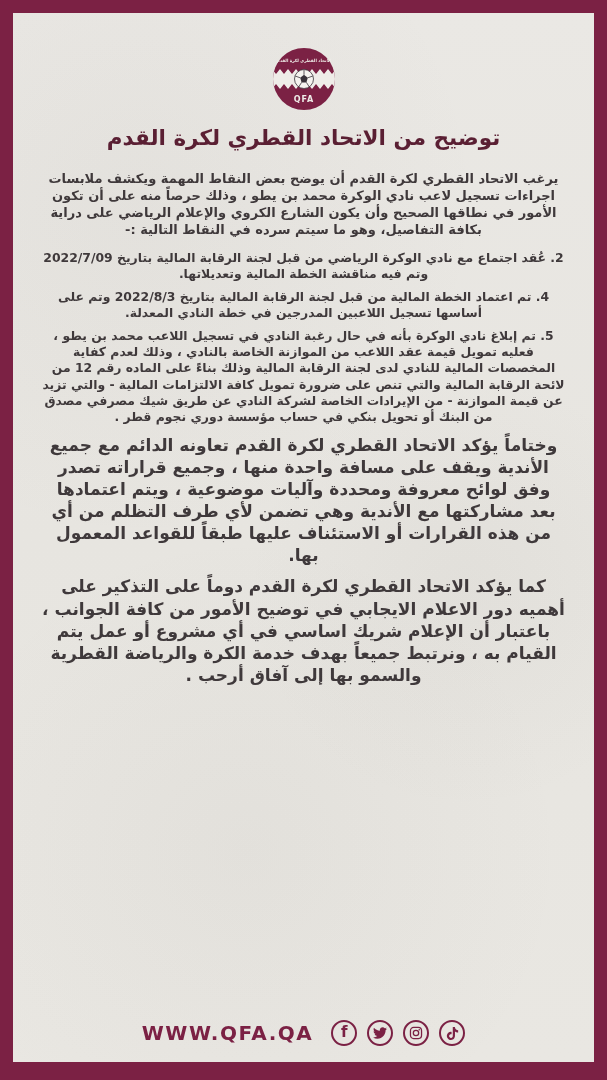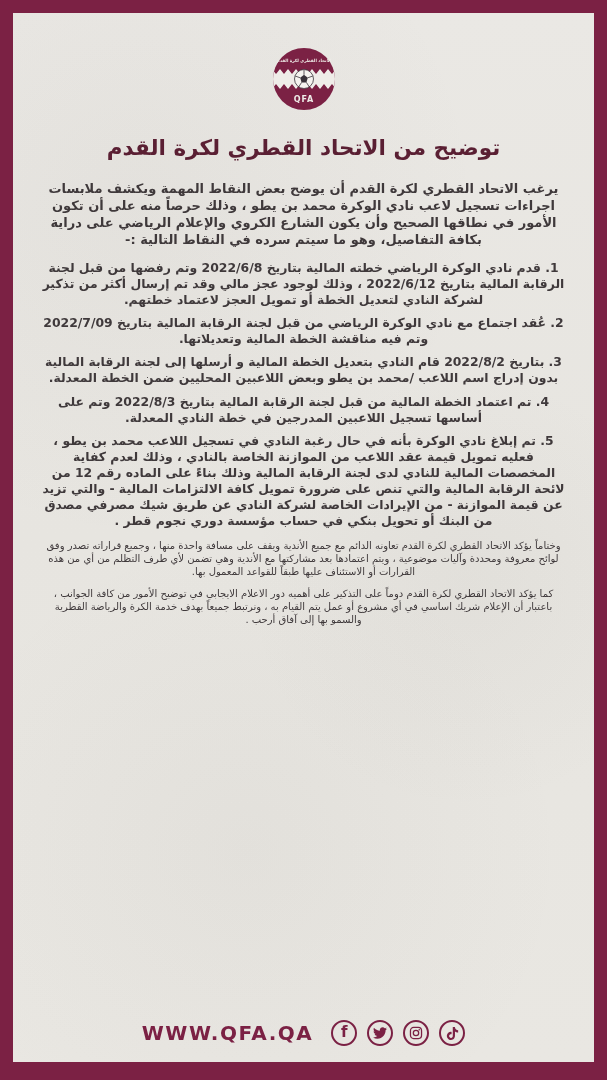--- a/index.html
+++ b/index.html
@@ -23,21 +23,21 @@
   .content{
     position:absolute;
     top:0;left:0;right:0;bottom:52px;
     display:flex;flex-direction:column;align-items:center;
     padding:0 28px;
     direction:rtl;
     text-align:center;
   }
   .crest{margin-top:34px;width:64px;height:64px;flex:0 0 auto;}
   .page-title{
-    margin:24px 0 0 0;
+    margin:14px 0 0 0;
     color:#5a1f33;
     font-size:21.5px;
     font-weight:bold;
     letter-spacing:0;
   }
   .intro{
     margin:20px 0 4px 0;
     color:#3f393b;
     font-size:13px;
     font-weight:bold;
@@ -48,22 +48,22 @@
     margin:7px 0 0 0;
     color:#3f393b;
     font-size:12.4px;
     font-weight:bold;
     line-height:1.3;
     max-width:548px;
   }
   .closing{
     margin:9px 0 0 0;
     color:#3f393b;
-    font-size:10px;
-    font-weight:normal;
+    font-size:17px;
+    font-weight:bold;
     line-height:1.3;
     max-width:548px;
   }
   .footer{
     position:absolute;
     left:0;right:0;bottom:8px;
     height:42px;
     display:flex;
     direction:ltr;
     align-items:center;
@@ -113,23 +113,21 @@
         <line x1="-3.8" y1="-1.2" x2="-8.8" y2="-3" stroke="#39333a" stroke-width="0.8"></line>
         <line x1="2.4" y1="3.4" x2="5.2" y2="7.8" stroke="#39333a" stroke-width="0.8"></line>
         <line x1="-2.4" y1="3.4" x2="-5.2" y2="7.8" stroke="#39333a" stroke-width="0.8"></line>
         <text x="0" y="22.5" font-size="8" fill="#efece8" text-anchor="middle" font-weight="bold" letter-spacing="1">QFA</text>
       </svg>
 
       <h1 class="page-title">توضيح من الاتحاد القطري لكرة القدم</h1>
 
       <p class="intro">يرغب الاتحاد القطري لكرة القدم أن يوضح بعض النقاط المهمة ويكشف ملابسات اجراءات تسجيل لاعب نادي الوكرة محمد بن يطو ، وذلك حرصاً منه على أن تكون الأمور في نطاقها الصحيح وأن يكون الشارع الكروي والإعلام الرياضي على دراية بكافة التفاصيل، وهو ما سيتم سرده في النقاط التالية :-</p>
 
-      <p class="point">1. قدم نادي الوكرة الرياضي خطته المالية بتاريخ 2022/6/8 وتم رفضها من قبل لجنة الرقابة المالية بتاريخ 2022/6/12 ، وذلك لوجود عجز مالي وقد تم إرسال أكثر من تذكير لشركة النادي لتعديل الخطة أو تمويل العجز لاعتماد خطتهم.</p>
       <p class="point">2. عُقد اجتماع مع نادي الوكرة الرياضي من قبل لجنة الرقابة المالية بتاريخ 2022/7/09 وتم فيه مناقشة الخطة المالية وتعديلاتها.</p>
-      <p class="point">3. بتاريخ 2022/8/2 قام النادي بتعديل الخطة المالية و أرسلها إلى لجنة الرقابة المالية بدون إدراج اسم اللاعب /محمد بن يطو وبعض اللاعبين المحليين ضمن الخطة المعدلة.</p>
       <p class="point">4. تم اعتماد الخطة المالية من قبل لجنة الرقابة المالية بتاريخ 2022/8/3 وتم على أساسها تسجيل اللاعبين المدرجين في خطة النادي المعدلة.</p>
       <p class="point">5. تم إبلاغ نادي الوكرة بأنه في حال رغبة النادي في تسجيل اللاعب محمد بن يطو ، فعليه تمويل قيمة عقد اللاعب من الموازنة الخاصة بالنادي ، وذلك لعدم كفاية المخصصات المالية للنادي لدى لجنة الرقابة المالية وذلك بناءً على الماده رقم 12 من لائحة الرقابة المالية والتي تنص على ضرورة تمويل كافة الالتزامات المالية - والتي تزيد عن قيمة الموازنة - من الإيرادات الخاصة لشركة النادي عن طريق شيك مصرفي مصدق من البنك أو تحويل بنكي في حساب مؤسسة دوري نجوم قطر .</p>
 
       <p class="closing">وختاماً يؤكد الاتحاد القطري لكرة القدم تعاونه الدائم مع جميع الأندية ويقف على مسافة واحدة منها ، وجميع قراراته تصدر وفق لوائح معروفة ومحددة وآليات موضوعية ، ويتم اعتمادها بعد مشاركتها مع الأندية وهي تضمن لأي طرف التظلم من أي من هذه القرارات أو الاستئناف عليها طبقاً للقواعد المعمول بها.</p>
       <p class="closing">كما يؤكد الاتحاد القطري لكرة القدم دوماً على التذكير على أهميه دور الاعلام الايجابي في توضيح الأمور من كافة الجوانب ، باعتبار أن الإعلام شريك اساسي في أي مشروع أو عمل يتم القيام به ، ونرتبط جميعاً بهدف خدمة الكرة والرياضة القطرية والسمو بها إلى آفاق أرحب .</p>
     </div>
 
     <div class="footer">
       <span class="site">WWW.QFA.QA</span>
 

